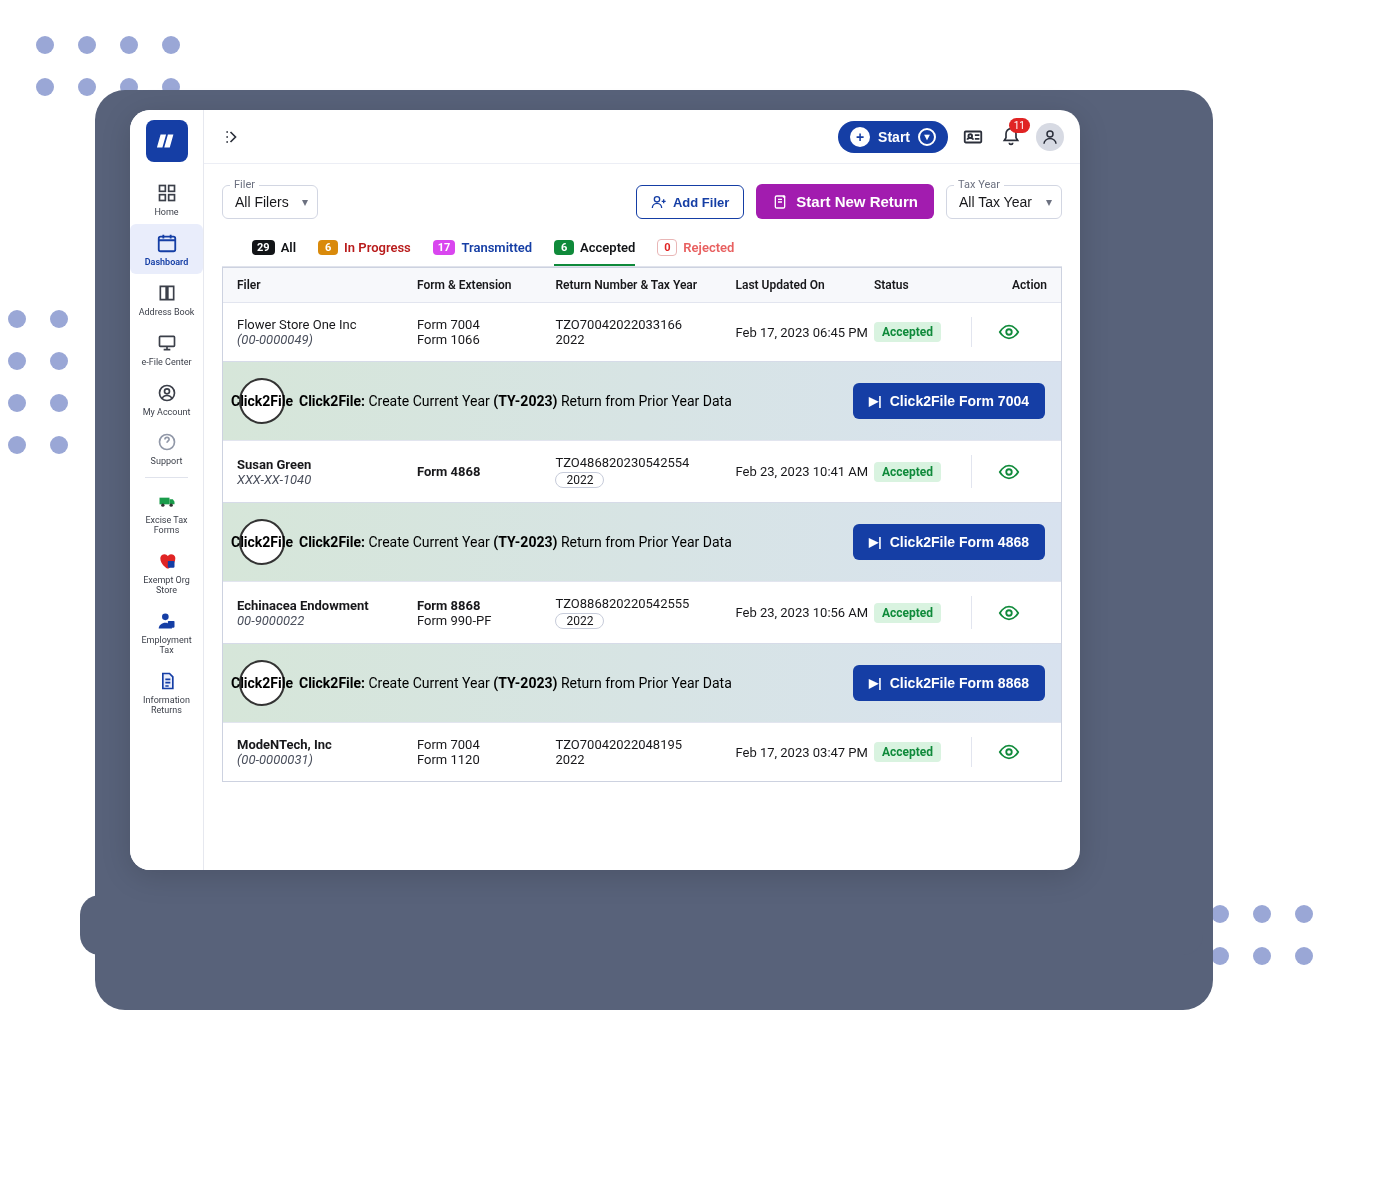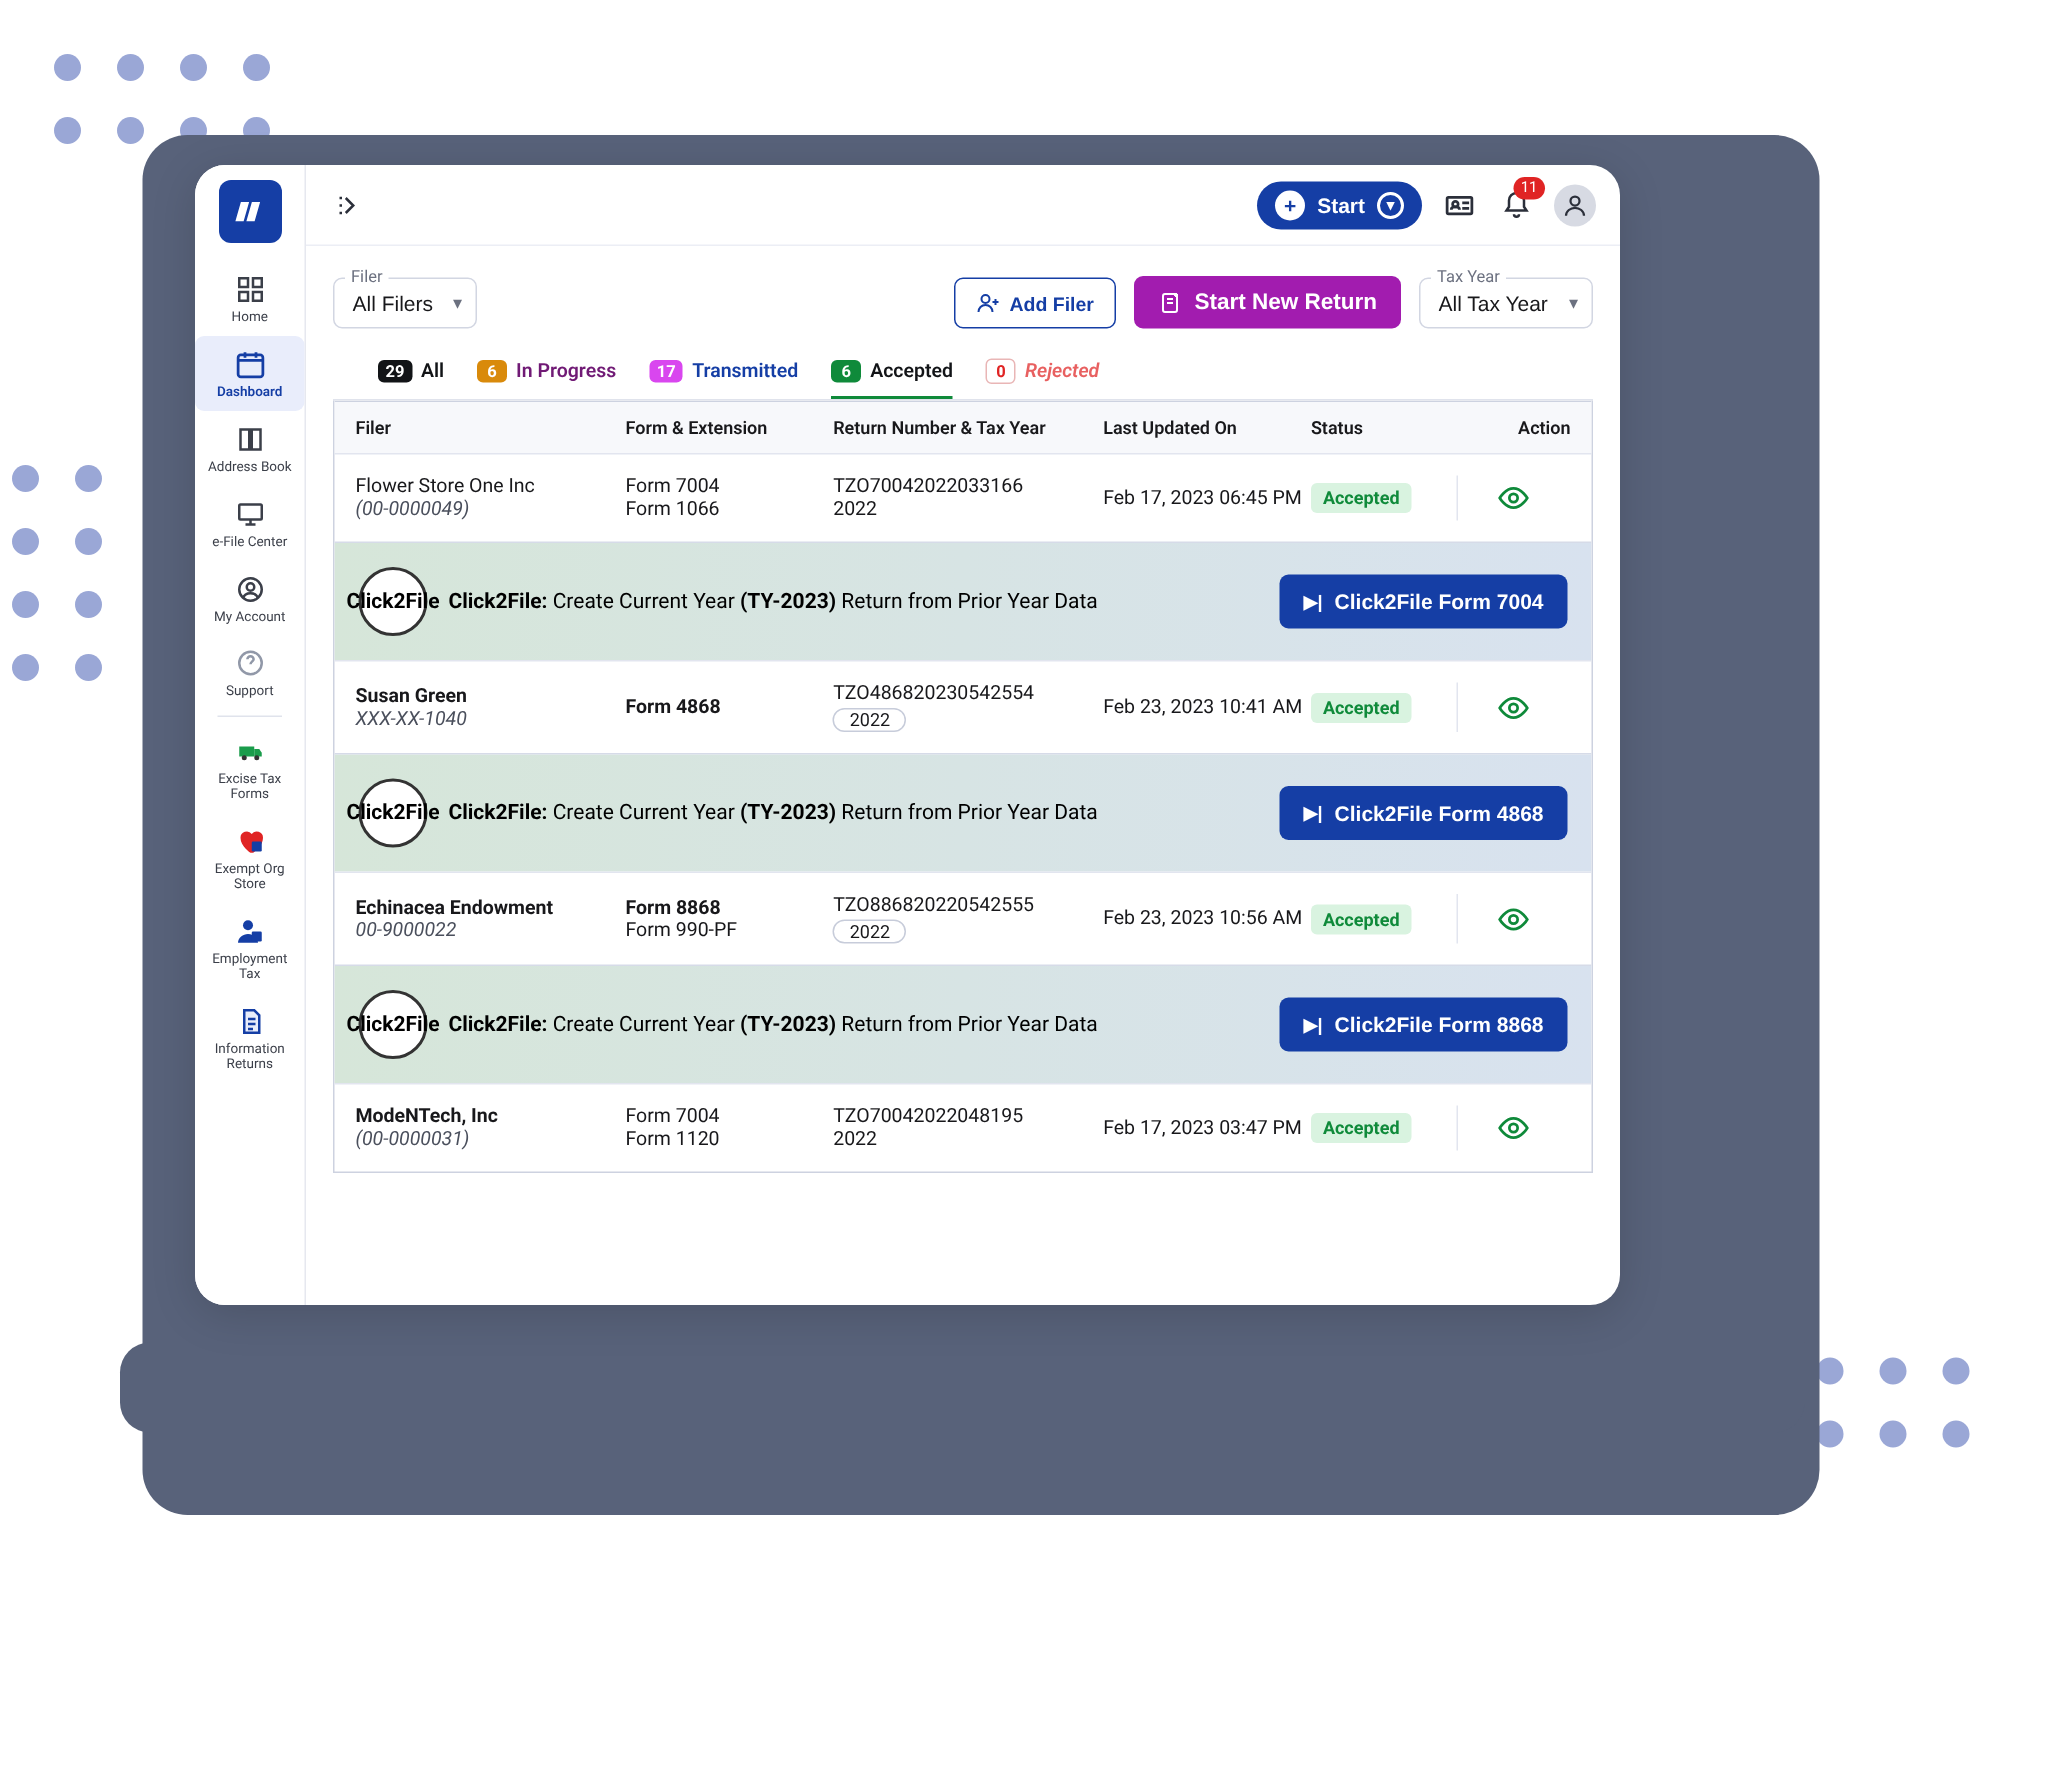--- a/index.html
+++ b/index.html
@@ -49,24 +49,24 @@
   .gap { flex:1;}
   .btn-outline { border:1px solid #153ea5; color:#153ea5; background:#fff; border-radius:6px; padding:8px 14px; font-weight:600; font-size:13px; display:flex; align-items:center; gap:6px; cursor:pointer;}
   .btn-solid { background:#a21caf; color:#fff; border:none; border-radius:6px; padding:9px 16px; font-weight:600; font-size:15px; display:flex; align-items:center; gap:8px; cursor:pointer;}
 
   
   .tabs { display:flex; gap:22px; padding: 6px 10px 0 30px; border-bottom:1px solid #e0e3ec; font-size:13px;}
   .tab { display:flex; align-items:center; gap:6px; padding-bottom:8px; cursor:pointer; border-bottom:2px solid transparent;}
   .tab .cnt { font-weight:700; color:#fff; border-radius:4px; padding:1px 5px; font-size:11px; min-width:20px; text-align:center;}
   .tab .tl { font-weight:600;}
   .tab.all .cnt{background:#121417;} .tab.all .tl{color:#121417;}
-  .tab.ip  .cnt{background:#d98a0b;} .tab.ip  .tl{color:#701a75;}
+  .tab.ip  .cnt{background:#d98a0b;} .tab.ip  .tl{color:#b91c1c;}
   .tab.tx  .cnt{background:#d946ef;} .tab.tx  .tl{color:#153ea5;}
   .tab.ac  .cnt{background:#0f8a3a;} .tab.ac  .tl{color:#121417;}
-  .tab.rj  .cnt{background:#fff;color:#e02424;border:1px solid #e9b6b6;} .tab.rj .tl{color:#e86060;font-style:italic;}
+  .tab.rj  .cnt{background:#fff;color:#e02424;border:1px solid #e9b6b6;} .tab.rj .tl{color:#e86060;}
   .tab.active{ border-bottom-color:#0f8a3a;}
 
   
   .tbl { border:1px solid #cdd2e0; border-top:none; overflow:hidden;}
   .thead, .trow { display:grid; grid-template-columns: 1.3fr 1fr 1.3fr 1fr .7fr .55fr; align-items:center;}
   .thead { background:#f7f8fb; font-size:12px; font-weight:600; color:#18181b; padding:10px 14px; border-top:1px solid #cdd2e0;}
   .thead .ac-h{ text-align:right;}
   .trow { padding:14px; font-size:13px; border-top:1px solid #e2e5ef; color:#18181b;}
   .trow .sub { font-style:italic; color:#4a4f5c;}
   .trow .bold { font-weight:700;}

